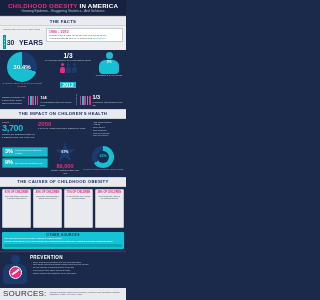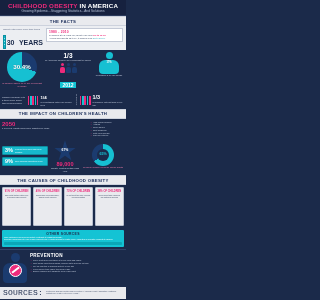--- a/index.html
+++ b/index.html
@@ -145,21 +145,21 @@
   }
   .noicon:after{
     content:"";position:absolute;left:1px;top:4.2px;width:9px;height:1.6px;background:#ffffff;
     transform:rotate(-38deg);
   }
   .prevtxt{flex:1;}
   .prevtxt .ph{font-size:4.6px;font-weight:bold;color:#ffffff;letter-spacing:.3px;margin-bottom:1px;}
 
   
   .sources{display:flex;align-items:flex-start;gap:3px;background:#e9eaee;padding:2px 3px;margin-top:2px;}
-  .sources .sh{font-family:Liberation Mono, monospace;font-size:8px;color:#1b2a4a;line-height:8px;letter-spacing:.2px;}
+  .sources .sh{font-family:Liberation Sans, sans-serif;font-size:8px;color:#1b2a4a;line-height:8px;letter-spacing:.2px;}
   .sources .sl{font-size:1.9px;line-height:2.4px;color:#49566f;padding-top:1px;}
 </style>
 </head>
 <body>
 
 <div class="page">
 
   <div class="header">
     <div class="title">
       <span class="pink">CHILDHOOD OBESITY</span>
@@ -257,20 +257,25 @@
     </div>
     <div>
       <div class="frac" style="font-size:5.5px">1/3</div>
       <div class="tiny">of children eat fast food every day</div>
     </div>
   </div>
 
   <div class="band">THE IMPACT ON CHILDREN'S HEALTH</div>
 
   <div class="impact">
+    <div class="imp1">
+      <div class="k">Nearly</div>
+      <div class="big">3,700</div>
+      <div class="tiny">children are diagnosed with type 2 diabetes each year in the U.S.</div>
+    </div>
     <div class="imp2">
       <div class="yr">2050</div>
       <div class="tiny">1 in 3 U.S. adults could have diabetes by 2050</div>
     </div>
     <div style="width:34px">
       <ul class="bulletlist">
         <li>High blood pressure</li>
         <li>Asthma</li>
         <li>Sleep apnea</li>
         <li>Joint problems</li>

